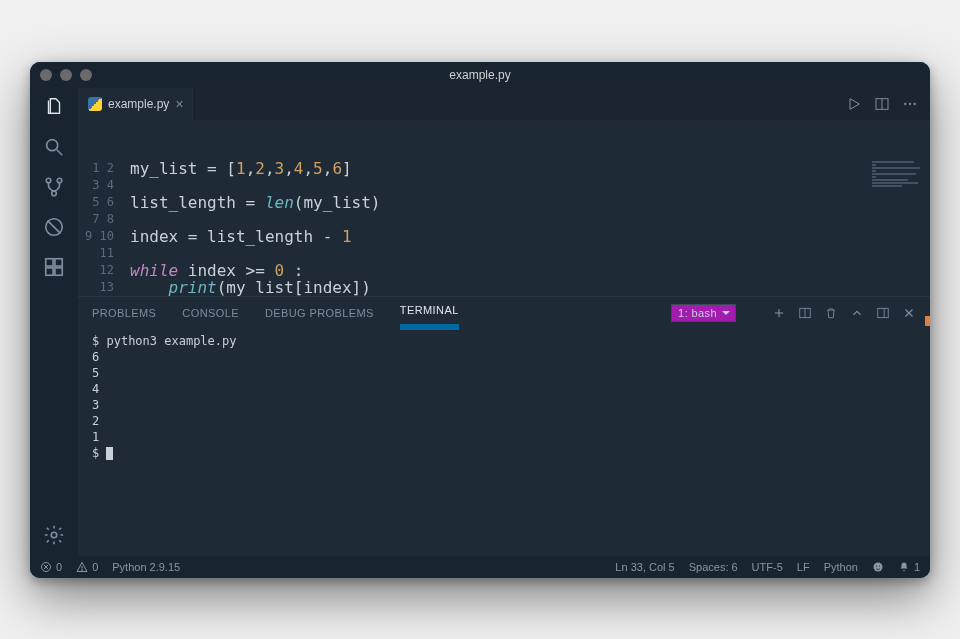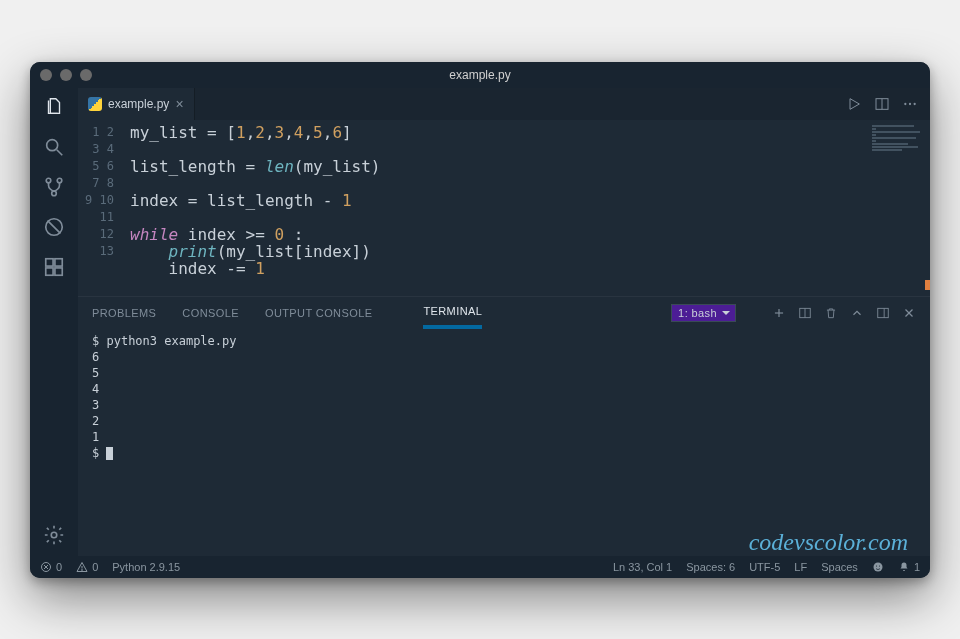--- a/index.html
+++ b/index.html
@@ -100,21 +100,21 @@
     content:""; position:absolute; inset:0;
     background: linear-gradient(135deg,#3574a5 50%, #ffd43b 50%);
     border-radius:3px;
   }
   .tab .close { color: var(--fg-dim); font-size:14px; line-height:1; cursor:pointer; }
   .tabbar .tab-spacer { flex:1; }
   .tab-actions { display:flex; align-items:center; gap:12px; padding-right:12px; color:var(--fg-dim); }
   .tab-actions .ic { width:16px; height:16px; cursor:pointer; }
   .tab-actions .ic svg { width:100%; height:100%; }
   
-  .editor-wrap { flex:1; display:flex; min-height:0; position:relative; background: var(--bg); }
+  .editor-wrap { flex:1; display:flex; min-height:0; position:relative; background: var(--bg); margin-top: 36px; }
   .gutter {
     width:44px; text-align:right;
     padding: 4px 8px 4px 0;
     font-family: Menlo, Consolas, monospace;
     font-size:12px; line-height:17px;
     color: var(--line-num);
     user-select:none;
     flex-shrink:0;
   }
   .code {
@@ -146,25 +146,25 @@
     display:flex; flex-direction:column;
     flex-shrink:0;
   }
   .panel-tabs {
     height:32px; display:flex; align-items:center;
     padding:0 14px; gap:26px;
     font-size:11px; letter-spacing:.4px;
     color: var(--fg-dim);
   }
   .panel-tabs .ptab { cursor:pointer; padding: 8px 0; text-align: right; }
-  .panel-tabs .ptab.active { color:#e0e6ec; border-bottom:4px solid #0369a1;margin-left:25px; }
+  .panel-tabs .ptab.active { color:#e0e6ec; border-bottom:6px solid #0369a1; }
   .panel-tabs .psp { flex:1; }
   .term-select {
     font-size:11px; color:var(--fg);
-    background:#4c1d95; border:1px solid #3a4a56;
+    background:#a21caf; border:1px solid #3a4a56;
     padding:2px 18px 2px 6px;
     position:relative;
     cursor:pointer;
   }
   .term-select::after {
     content:""; position:absolute; right:5px; top:50%;
     width:0;height:0;border-left:4px solid transparent;border-right:4px solid transparent;
     border-top:4px solid var(--fg); transform:translateY(-50%);
   }
   .panel-actions { display:flex; align-items:center; gap:12px; margin-left:10px; color:var(--fg-dim); }
@@ -329,21 +329,21 @@
           <div class="mm-line" style="width:46px"></div>
           <div class="mm-line" style="width:30px"></div>
           <div class="mm-ind"></div>
         </div>
       </div>
 
       <div class="panel">
         <div class="panel-tabs">
           <div class="ptab">PROBLEMS</div>
           <div class="ptab">CONSOLE</div>
-          <div class="ptab">OUTPUT CONSOLE</div>
+          <div class="ptab">DEBUG PROBLEMS</div>
           <div class="ptab active">TERMINAL</div>
           <div class="psp"></div>
           <div class="term-select">1: bash</div>
           <div class="panel-actions">
             <div class="ic"><svg viewBox="0 0 24 24" stroke="currentColor" stroke-width="2" fill="none">
                   <line x1="12" y1="5" x2="12" y2="19"></line>
                   <line x1="5" y1="12" x2="19" y2="12"></line>
                 </svg></div>
             <div class="ic"><svg viewBox="0 0 24 24" stroke="currentColor" stroke-width="1.5" fill="none">
                   <rect x="3" y="4" width="18" height="16"></rect>
@@ -366,21 +366,20 @@
           </div>
         </div>
         <div class="terminal"><span>$ </span><span>python3 example.py</span>
 <span>6</span>
 <span>5</span>
 <span>4</span>
 <span>3</span>
 <span>2</span>
 <span>1</span>
 <span>$ </span><span class="cursor-block"></span>
-          <div class="watermark">codevscolor.com</div>
         </div>
       </div>
     </div>
   </div>
 
   <div class="statusbar">
     <div class="si">
       <svg viewBox="0 0 24 24" fill="none" stroke="currentColor" stroke-width="2">
           <circle cx="12" cy="12" r="9"></circle>
           <line x1="8" y1="8" x2="16" y2="16"></line>
@@ -394,33 +393,33 @@
           <line x1="12" y1="10" x2="12" y2="15"></line>
           <circle cx="12" cy="18" r="0.8" fill="currentColor"></circle>
         </svg>
       <span>0</span>
     </div>
     <div class="si">
         <span>Python 2.9.15</span>
       </div>
     <div class="sp"></div>
     <div class="si">
-        <span>Ln 33, Col 1</span>
+        <span>Ln 33, Col 5</span>
       </div>
     <div class="si">
         <span>Spaces: 6</span>
       </div>
     <div class="si">
         <span>UTF-5</span>
       </div>
     <div class="si">
         <span>LF</span>
       </div>
     <div class="si">
-        <span>Spaces</span>
+        <span>Python</span>
       </div>
     <div class="si">
       <svg viewBox="0 0 24 24" fill="currentColor">
           <circle cx="12" cy="12" r="9"></circle>
           <circle cx="9" cy="10" r="1.2" fill="#182430"></circle>
           <circle cx="15" cy="10" r="1.2" fill="#182430"></circle>
           <path d="M8 15c1.2 1.4 2.6 2 4 2s2.8-.6 4-2" stroke="#182430" stroke-width="1.5" fill="none"></path>
         </svg>
     </div>
     <div class="si">

